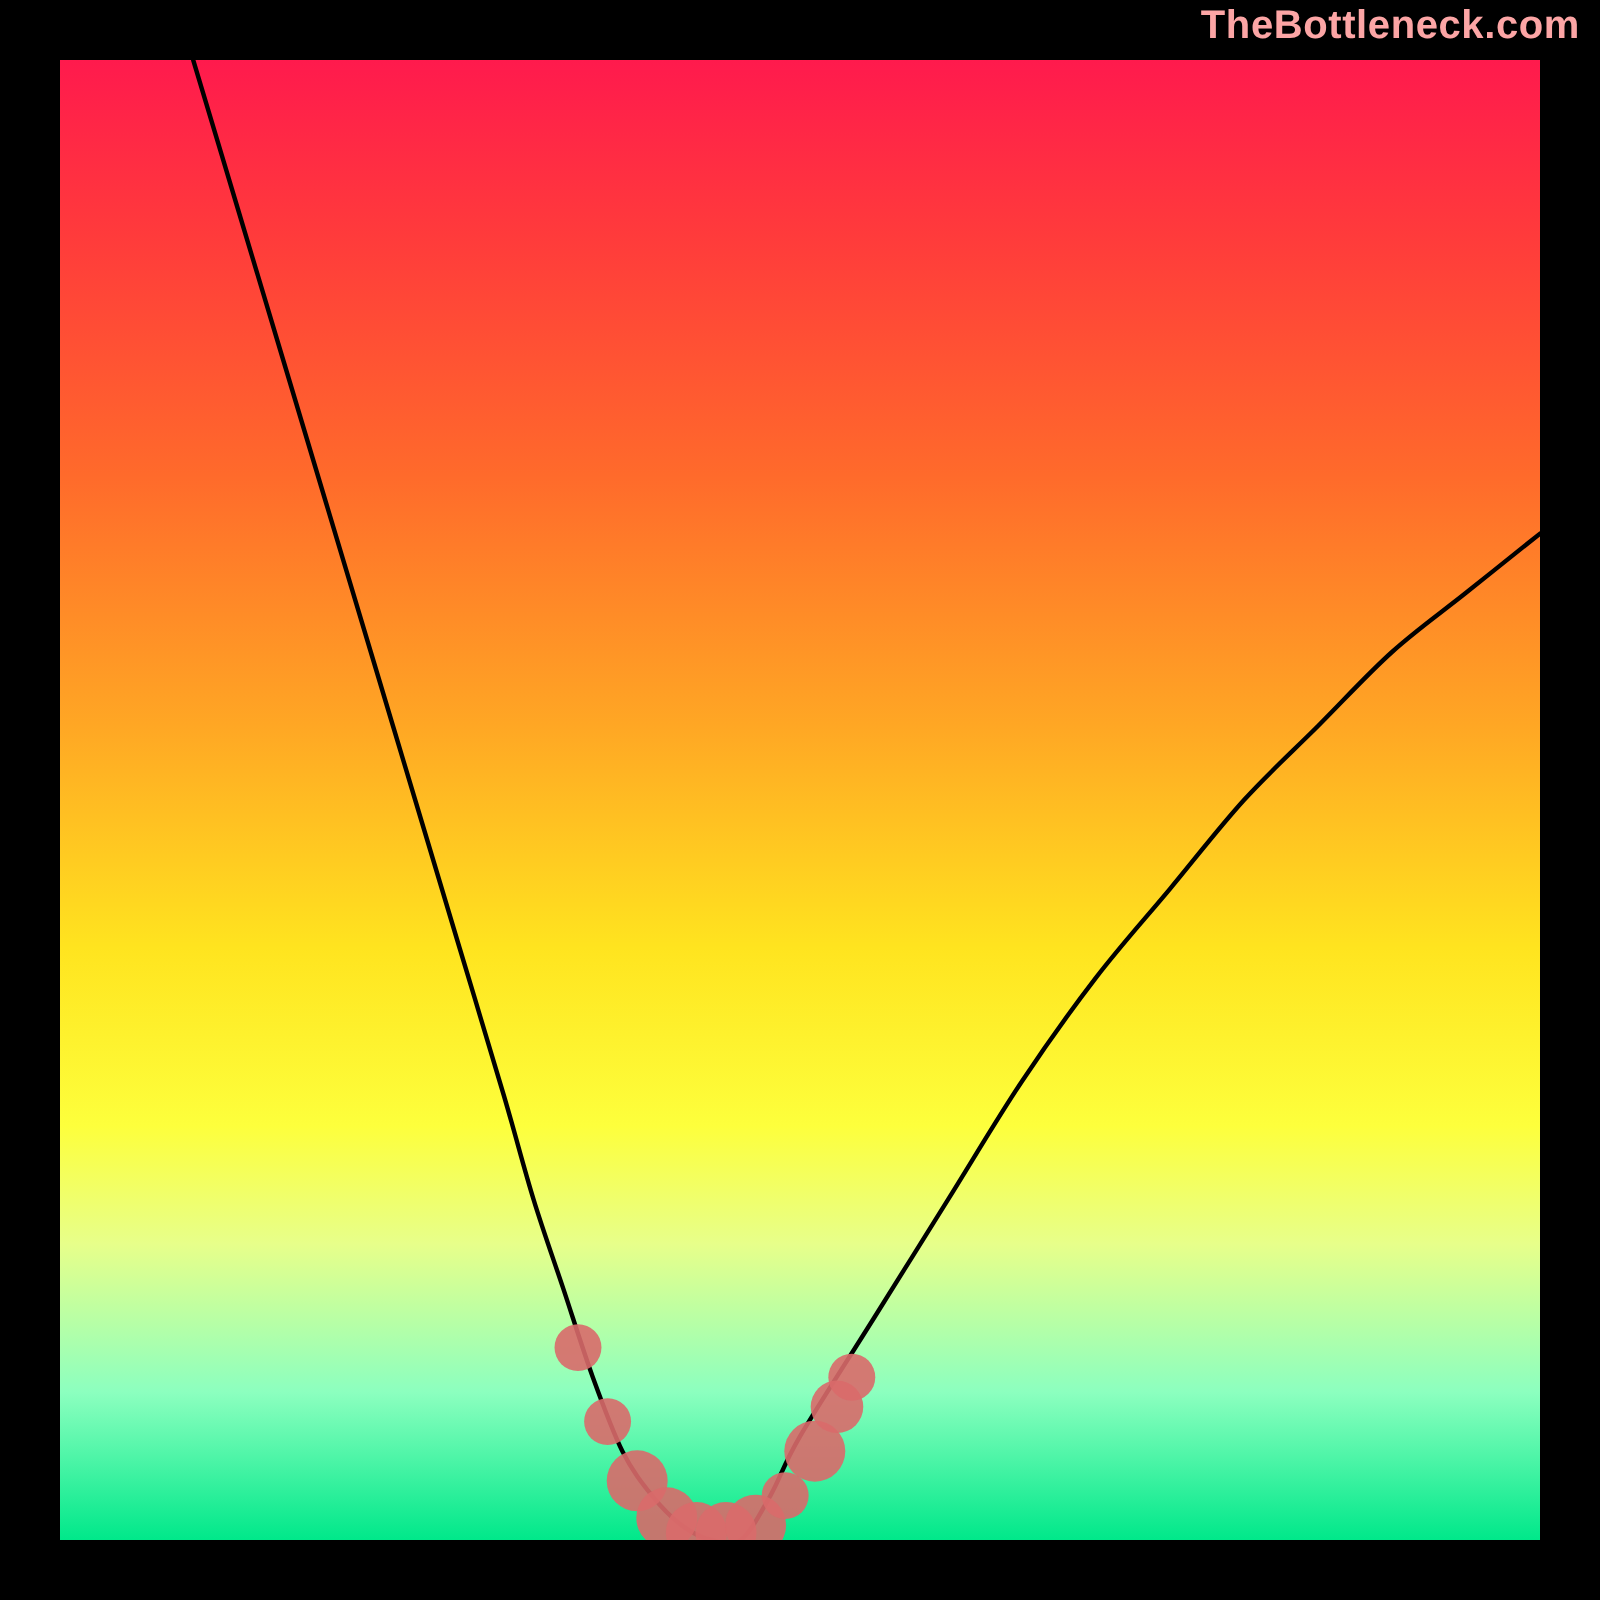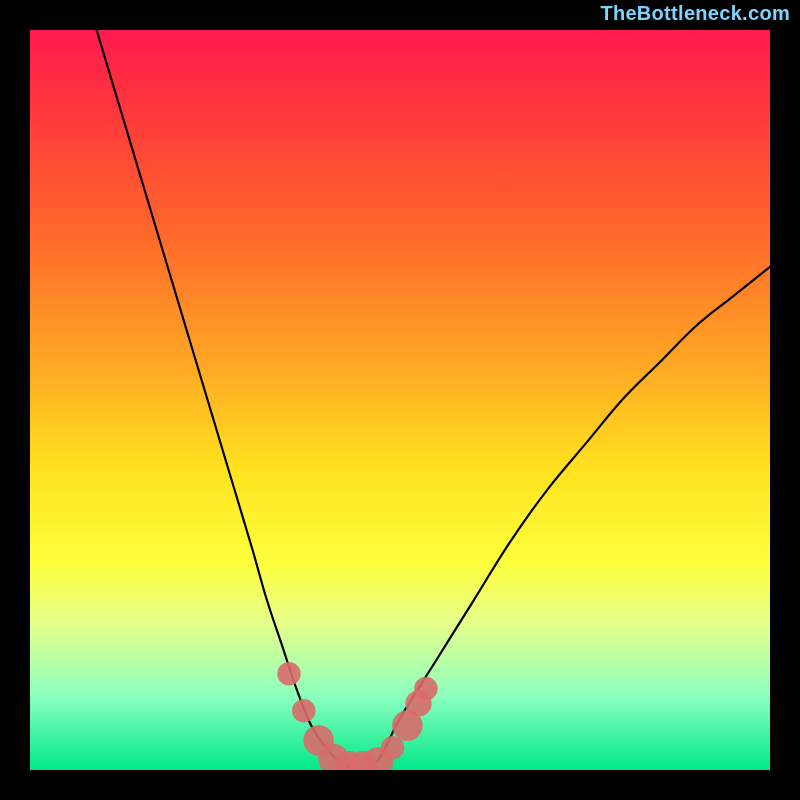--- a/index.html
+++ b/index.html
@@ -35,21 +35,21 @@
       #8cffbf 90%,
       #00e88a 100%);
   }
   .watermark {
     position: absolute;
     top: 2px;
     right: 10px;
     font-family: Arial, Helvetica, sans-serif;
     font-size: 20px;
     font-weight: 600;
-    color: #7dd3fc;
+    color: #fca5a5;
     letter-spacing: 0.3px;
   }
   .chart-svg {
     position: absolute;
     top: 0;
     left: 0;
     width: 740px;
     height: 740px;
   }
 </style>

